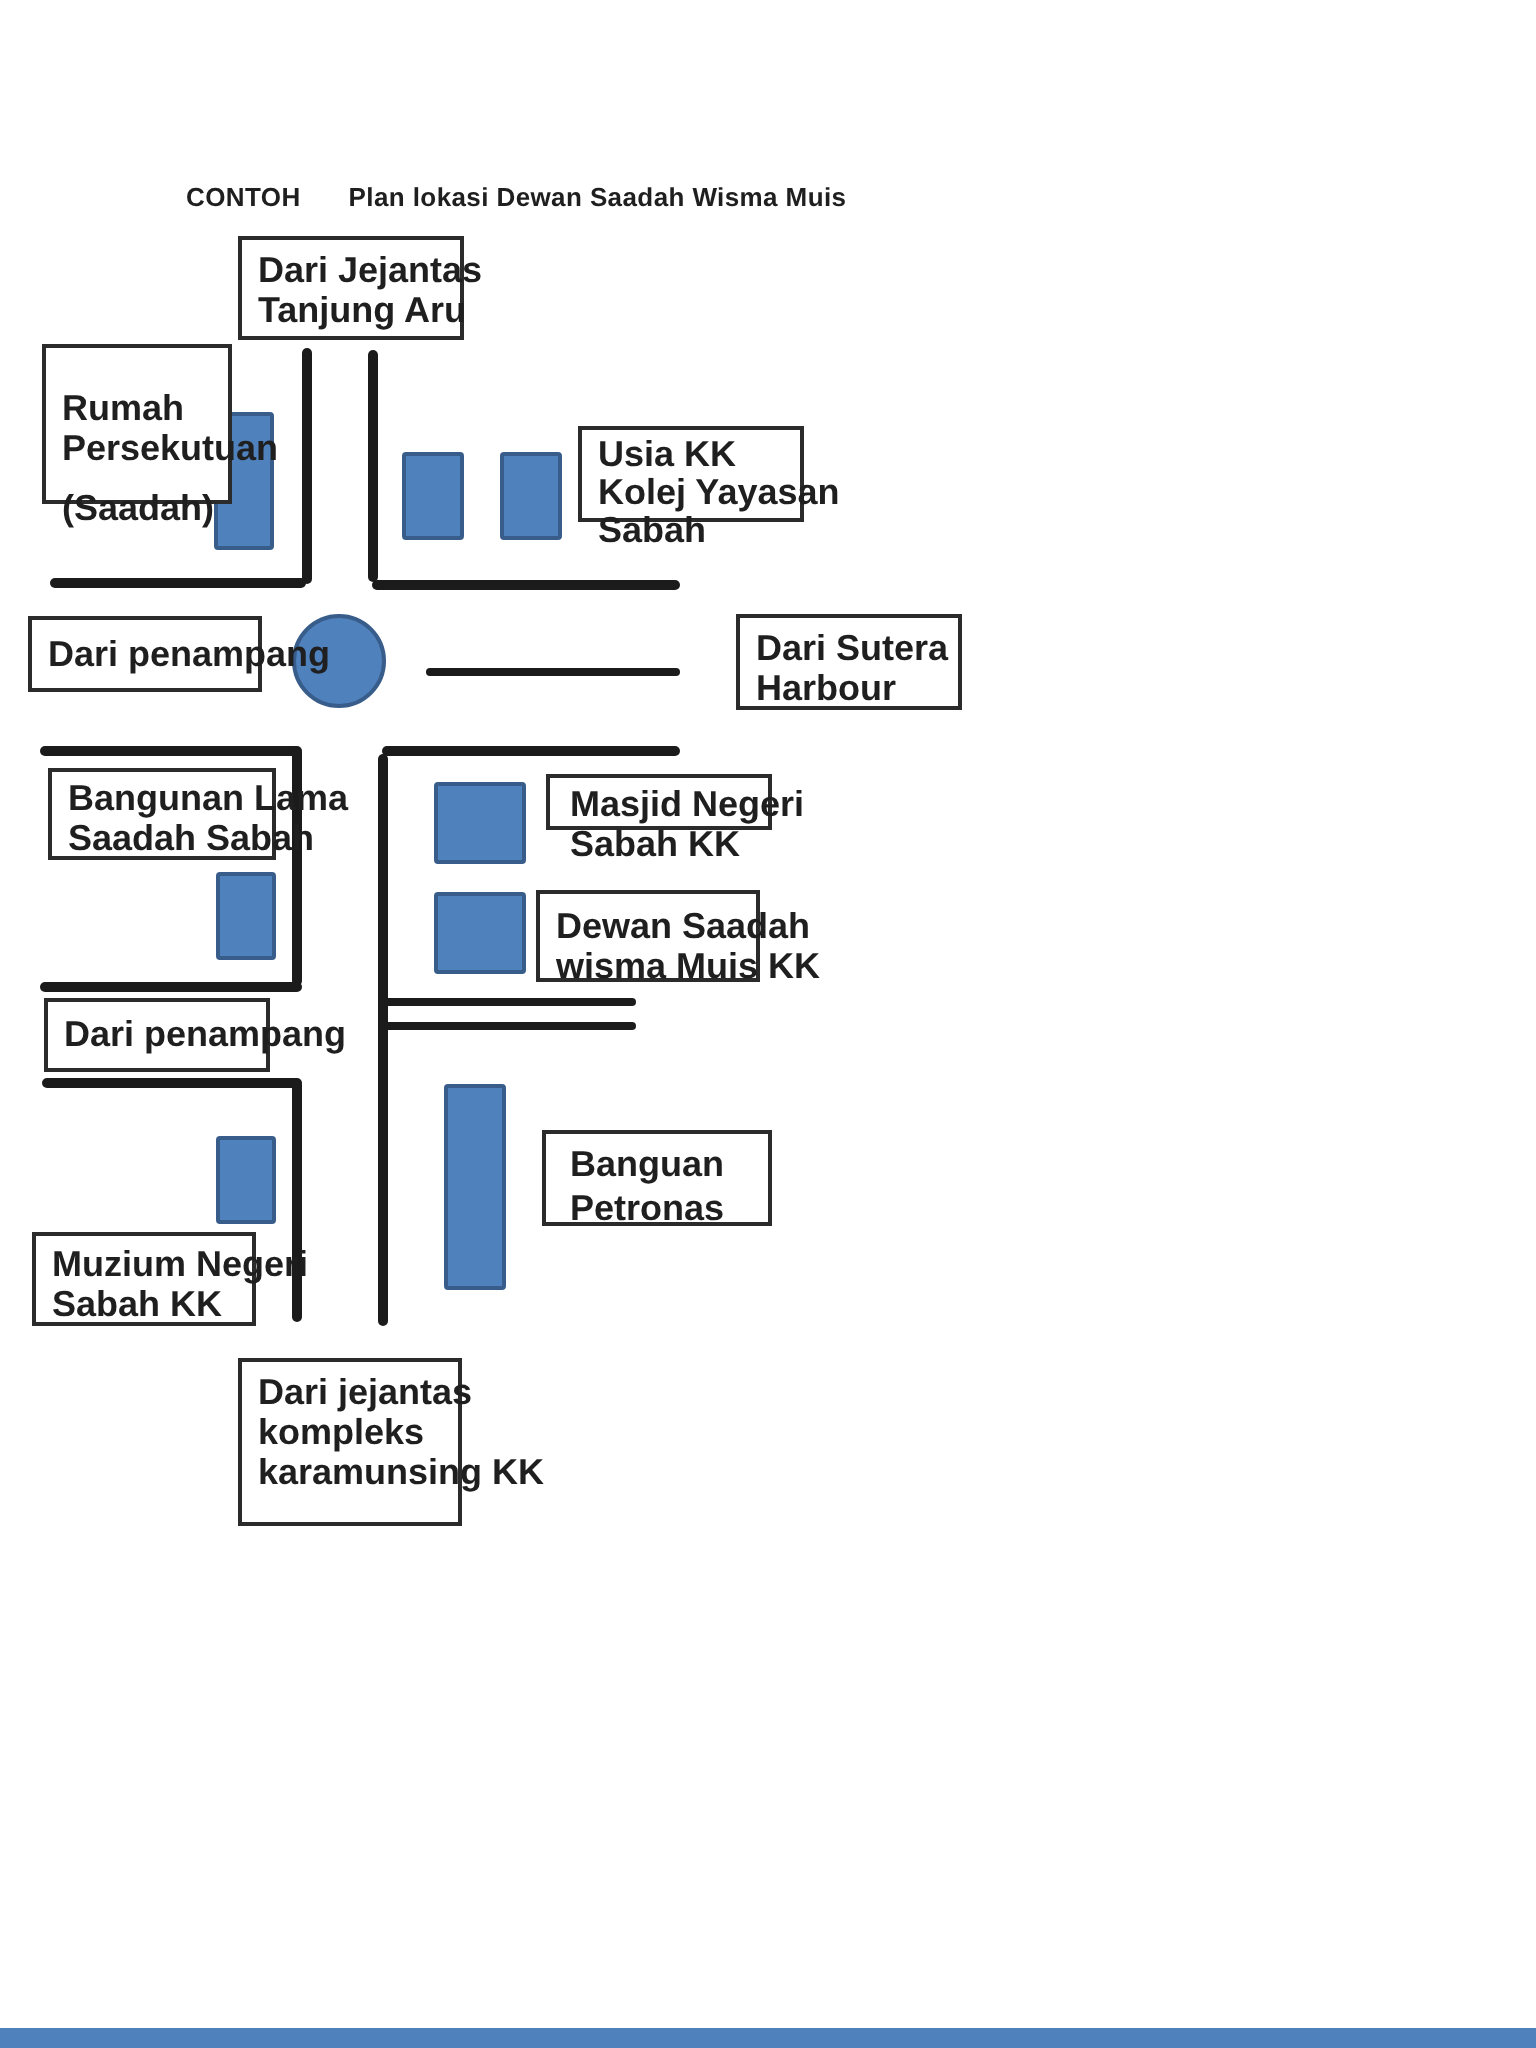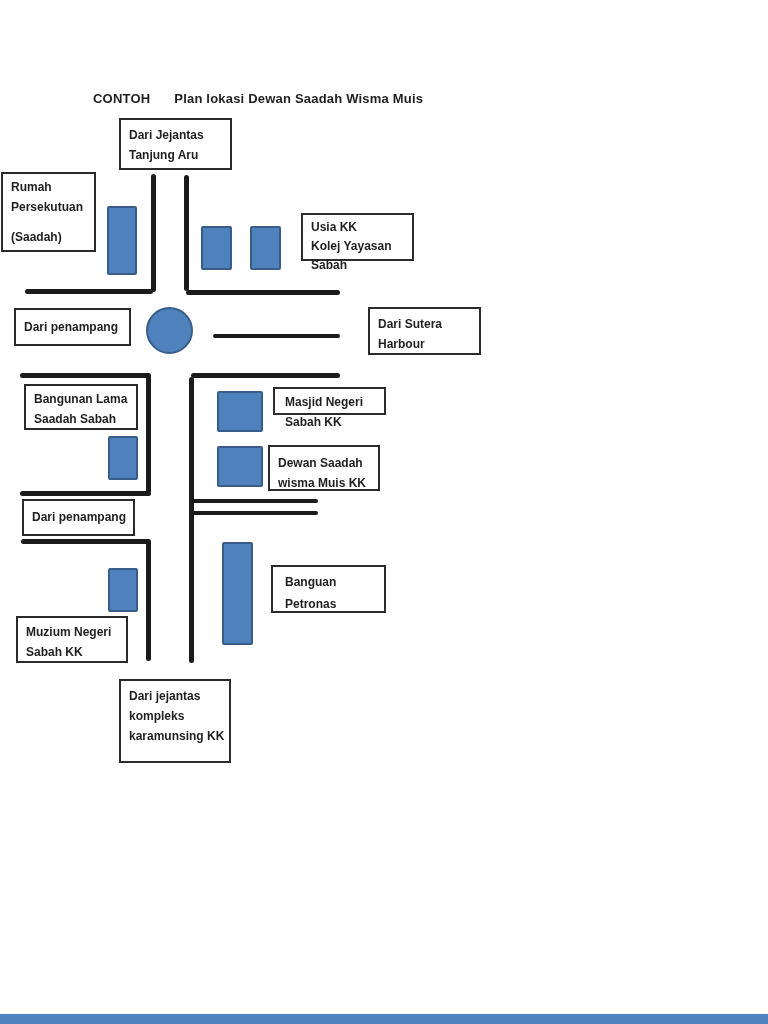--- a/index.html
+++ b/index.html
@@ -2,21 +2,21 @@
 <html><head>
 <meta charset="utf-8">
 <style>
   html,body{margin:0;padding:0;background:#ffffff;}
   .page{position:relative;width:768px;height:1024px;background:#ffffff;overflow:hidden;
         font-family:"Liberation Sans",sans-serif;color:#1f1f1f;}
   .title{position:absolute;left:93px;top:91px;font-size:13px;font-weight:bold;
          letter-spacing:.2px;white-space:nowrap;}
   .title .t-main{margin-left:24px;}
   .lbox{position:absolute;background:#ffffff;border:2px solid #2b2b2b;box-sizing:border-box;
-        padding:5px 4px 0 8px;font-size:12px;font-weight:bold;line-height:20px;z-index:3;}
+        padding:5px 4px 0 8px;font-size:18px;font-weight:bold;line-height:20px;z-index:3;}
   .ln{white-space:nowrap;}
   .ln.gap{margin-top:10px;}
   .bld{position:absolute;background:#4f81bd;border:2px solid #385d8a;box-sizing:border-box;
        border-radius:2px;z-index:2;}
   .road{position:absolute;background:#1b1b1b;border-radius:3px;z-index:1;}
   .roundabout{position:absolute;left:146px;top:307px;width:47px;height:47px;border-radius:50%;
        background:#4f81bd;border:2.5px solid #385d8a;box-sizing:border-box;z-index:2;}
   .bottom-bar{position:absolute;left:0;top:1014px;width:768px;height:10px;background:#4f81bd;}
 </style>
 </head>
@@ -26,27 +26,27 @@
 
   <div class="title">
     <span>CONTOH</span><span class="t-main">Plan lokasi Dewan Saadah Wisma Muis</span>
   </div>
 
   <div class="lbox" style="left:119px;top:118px;width:113px;height:52px;">
     <div class="ln">Dari Jejantas</div>
     <div class="ln">Tanjung Aru</div>
   </div>
 
-  <div class="lbox" style="left:1px;top:172px;width:95px;height:80px;padding-top:3px;">
+  <div class="lbox" style="left:21px;top:172px;width:95px;height:80px;padding-top:20px;">
     <div class="ln">Rumah</div>
     <div class="ln">Persekutuan</div>
     <div class="ln gap">(Saadah)</div>
   </div>
 
-  <div class="lbox" style="left:301px;top:213px;width:113px;height:48px;padding-top:3px;line-height:19px;">
+  <div class="lbox" style="left:289px;top:213px;width:113px;height:48px;padding-top:3px;line-height:19px;">
     <div class="ln">Usia KK</div>
     <div class="ln">Kolej Yayasan</div>
     <div class="ln">Sabah</div>
   </div>
 
   <div class="lbox" style="left:14px;top:308px;width:117px;height:38px;padding-top:7px;">
     <div class="ln">Dari penampang</div>
   </div>
 
   <div class="lbox" style="left:368px;top:307px;width:113px;height:48px;">

